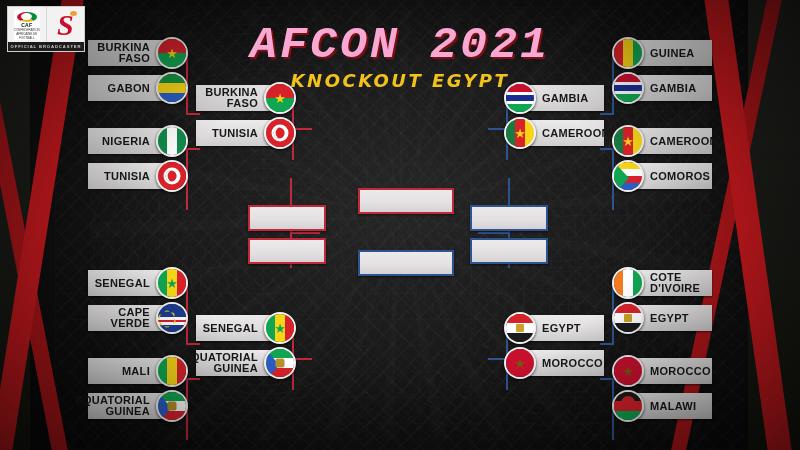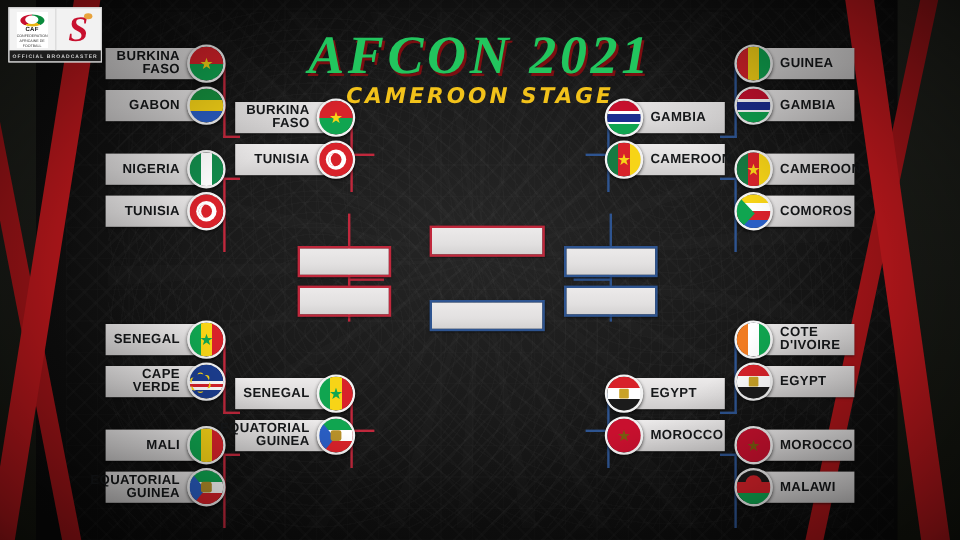--- a/index.html
+++ b/index.html
@@ -82,22 +82,22 @@
   .ss-dot { position: absolute; right: 7px; top: 4px; width: 7px; height: 5px; border-radius: 50%; background: #e8a33d; }
   .logo-caption {
     height: 9px; background: #1d1d1d; color: #cfcfcf;
     font-size: 4.2px; letter-spacing: .9px; font-weight: 700;
     display: flex; align-items: center; justify-content: center;
   }
 
   
   .title {
     position: absolute; left: 0; right: 0; top: 20px; text-align: center;
-    color: #22c55e; font-size: 45px; font-weight: 700; letter-spacing: 3px;
-    font-family: Liberation Serif, serif; font-style: italic;
+    color: #f9a8d4; font-size: 45px; font-weight: 700; letter-spacing: 3px;
+    font-family: Liberation Mono, monospace; font-style: italic;
     text-shadow: 2px 2px 0 #7a0e11;
     z-index: 8;
   }
   .subtitle {
     position: absolute; left: 0; right: 0; top: 70px; text-align: center;
     color: #f2c21a; font-size: 18px; font-weight: 700; letter-spacing: 2.5px;
     font-family: "DejaVu Sans", sans-serif; font-style: italic;
     z-index: 8;
   }
 
@@ -203,21 +203,21 @@
       </div>
       <div class="logo-cell">
         <div class="ss-logo">S</div>
         <div class="ss-dot"></div>
       </div>
     </div>
     <div class="logo-caption">OFFICIAL BROADCASTER</div>
   </div>
 
   <div class="title">AFCON 2021</div>
-  <div class="subtitle">CAMEROON STAGE</div>
+  <div class="subtitle">KNOCKOUT EGYPT</div>
 
   <div class="line" style="left:186px;top:53px;width:2px;height:62px;"></div>
   <div class="line" style="left:186px;top:113px;width:14px;height:2px;"></div>
 
   <div class="line" style="left:186px;top:148px;width:2px;height:62px;"></div>
   <div class="line" style="left:186px;top:148px;width:14px;height:2px;"></div>
 
   <div class="line" style="left:292px;top:98px;width:2px;height:62px;"></div>
   <div class="line" style="left:292px;top:128px;width:20px;height:2px;"></div>
 

